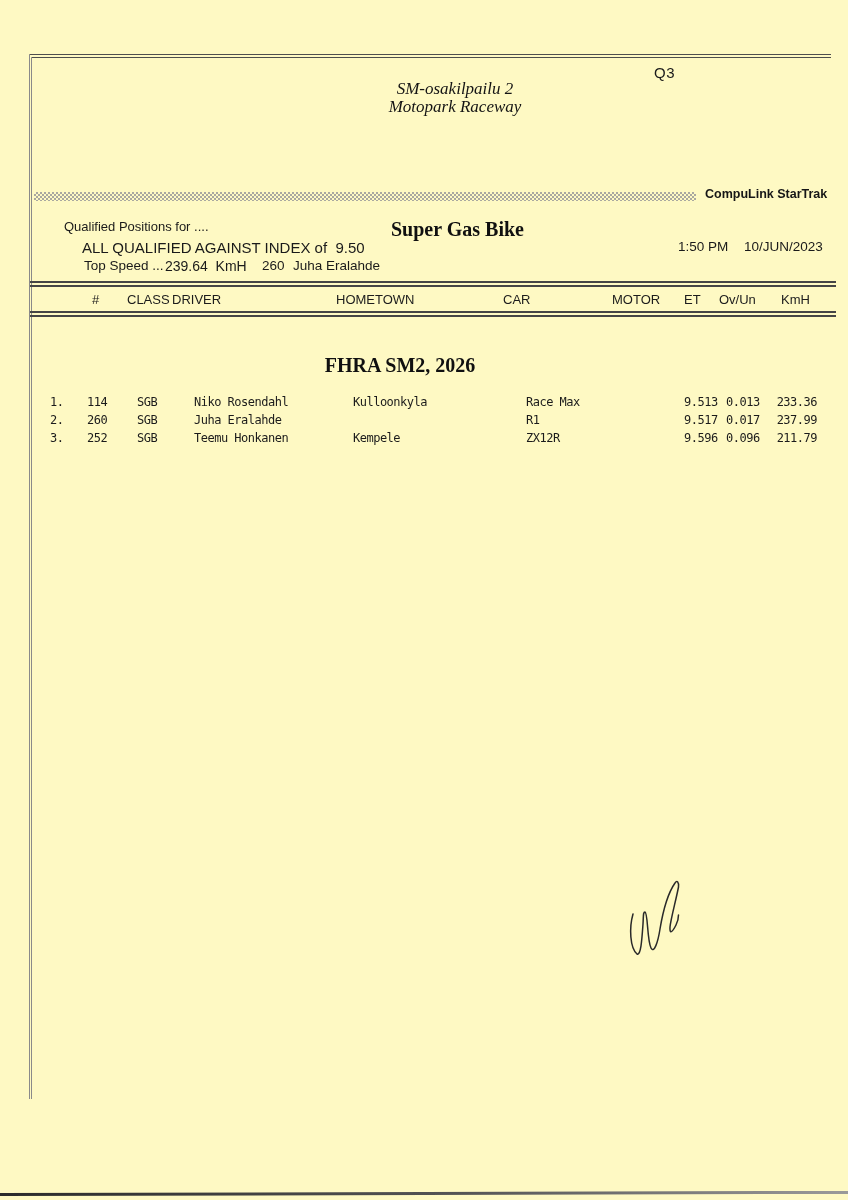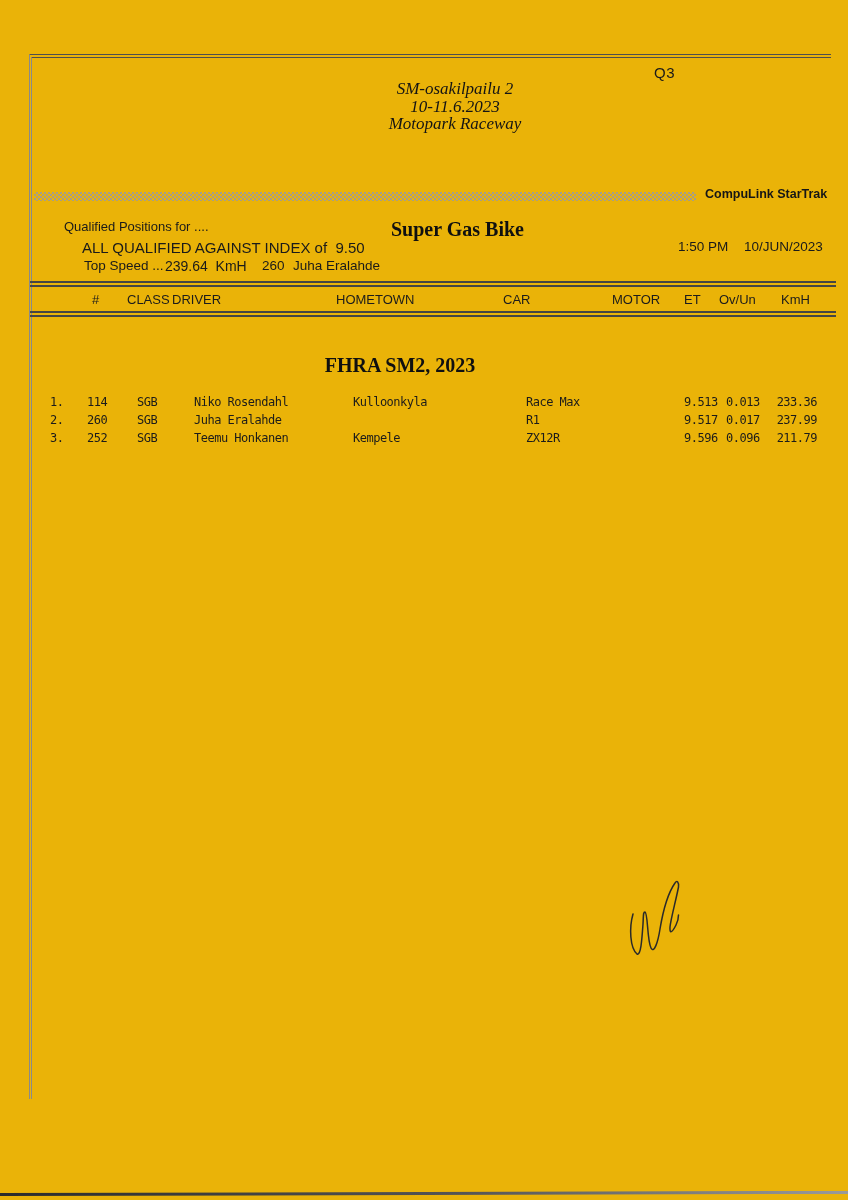--- a/index.html
+++ b/index.html
@@ -1,17 +1,17 @@
 <!DOCTYPE html>
 <html><head>
 <meta charset="utf-8">
 <style>
   html,body{margin:0;padding:0;background:#e8e8e8;}
   .page{
-    position:relative;width:848px;height:1200px;background:#eab308;
+    position:relative;width:848px;height:1200px;background:#fef9c3;
     overflow:hidden;font-family:"Liberation Sans",sans-serif;color:#1a1a1a;
   }
   
   .scan-frame{
     position:absolute;left:29px;top:54px;width:799px;height:1041px;
     border-top:4px double #4e4e4e;border-left:3px double #8a8a8a;
     pointer-events:none;
   }
   .q3{position:absolute;left:654px;top:64px;font-size:15px;letter-spacing:.5px;}
   .event-header{
@@ -64,21 +64,20 @@
 <body>
 
 <div class="page">
 
   <div class="scan-frame"></div>
 
   <div class="q3">Q3</div>
 
   <div class="event-header">
     <div>SM-osakilpailu 2</div>
-    <div>10-11.6.2023</div>
     <div>Motopark Raceway</div>
   </div>
 
   <div class="dither-band"></div>
   <div class="brand">CompuLink  StarTrak</div>
 
   <div class="qual-label">Qualified Positions for ....</div>
   <div class="class-title">Super Gas Bike</div>
   <div class="index-line">ALL QUALIFIED AGAINST INDEX of  9.50</div>
   <div class="time">1:50 PM</div>
@@ -93,21 +92,21 @@
   <span class="col-head" style="left:127px">CLASS</span>
   <span class="col-head" style="left:172px">DRIVER</span>
   <span class="col-head" style="left:336px">HOMETOWN</span>
   <span class="col-head" style="left:503px">CAR</span>
   <span class="col-head" style="left:612px">MOTOR</span>
   <span class="col-head" style="left:684px">ET</span>
   <span class="col-head" style="left:719px">Ov/Un</span>
   <span class="col-head" style="left:781px">KmH</span>
   <div class="rule-b"></div>
 
-  <div class="section-title">FHRA SM2, 2023</div>
+  <div class="section-title">FHRA SM2, 2026</div>
 
   <div class="rows" id="rows">
       <div class="row" style="top: 395px;">
       <span class="c-pos">1.</span>
       <span class="c-num">114</span>
       <span class="c-class">SGB</span>
       <span class="c-driver">Niko Rosendahl</span>
       <span class="c-home">Kulloonkyla</span>
       <span class="c-car">Race Max</span>
       <span class="c-motor"></span>

